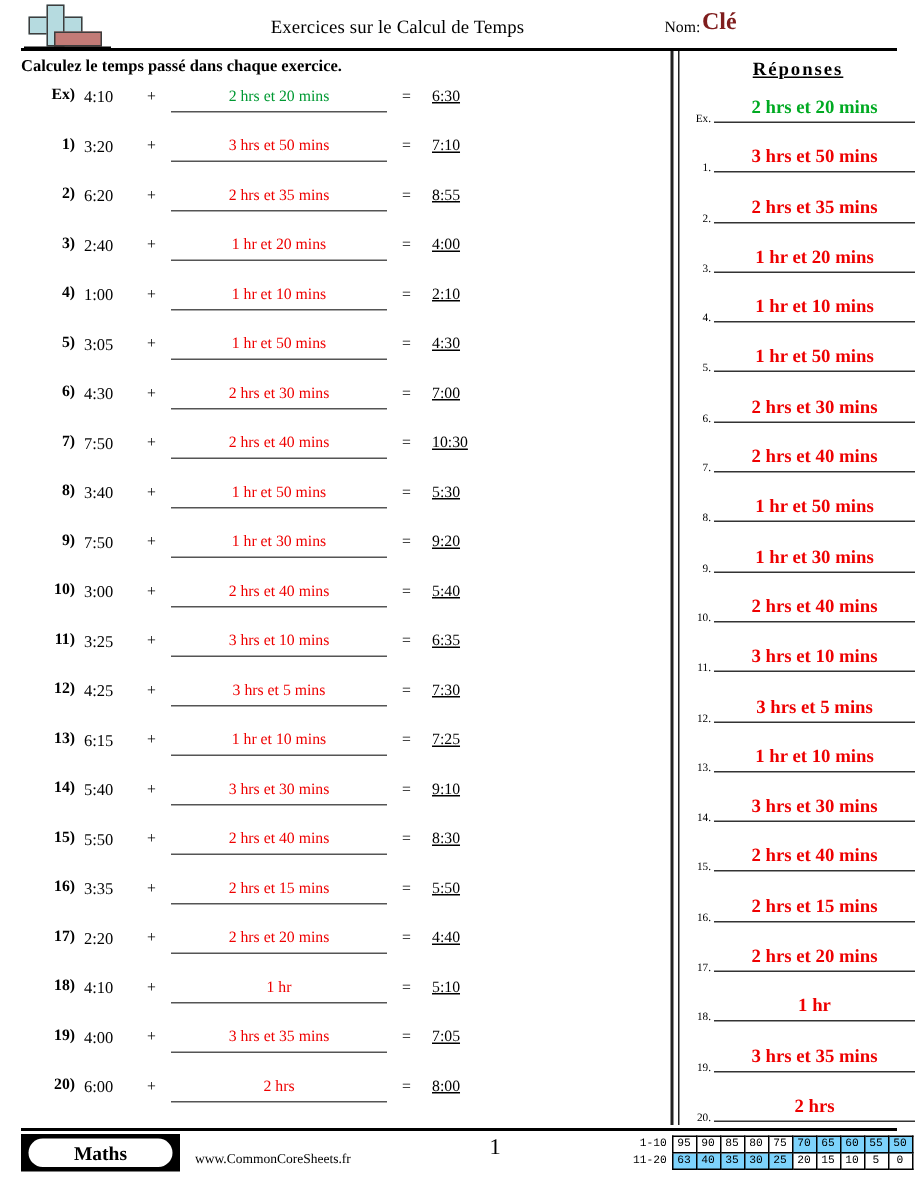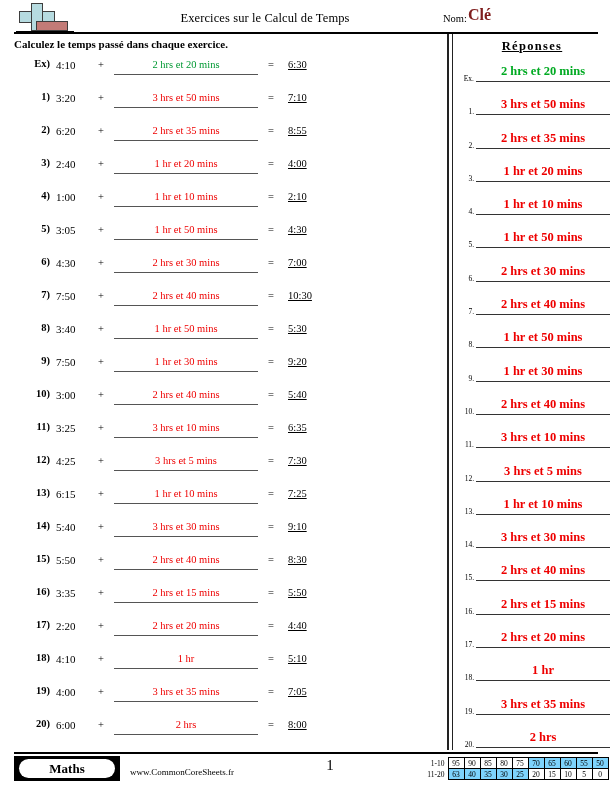--- a/index.html
+++ b/index.html
@@ -247,21 +247,21 @@
     border-collapse: collapse;
     font-size: 7.5px;
   }
   #scale td {
     border: 0.8px solid #000;
     width: 16px;
     height: 11px;
     text-align: center;
     vertical-align: middle;
     padding: 0;
-    font-family: Liberation Serif, serif;
+    font-family: Liberation Mono, monospace;
     margin-top: 12px;
   }
   #scale td.rowlabel {
     border: none;
     width: 26px;
     text-align: right;
     padding-right: 3px;
   }
   #scale td.hl { background: #7dd3fc; }
 </style>

